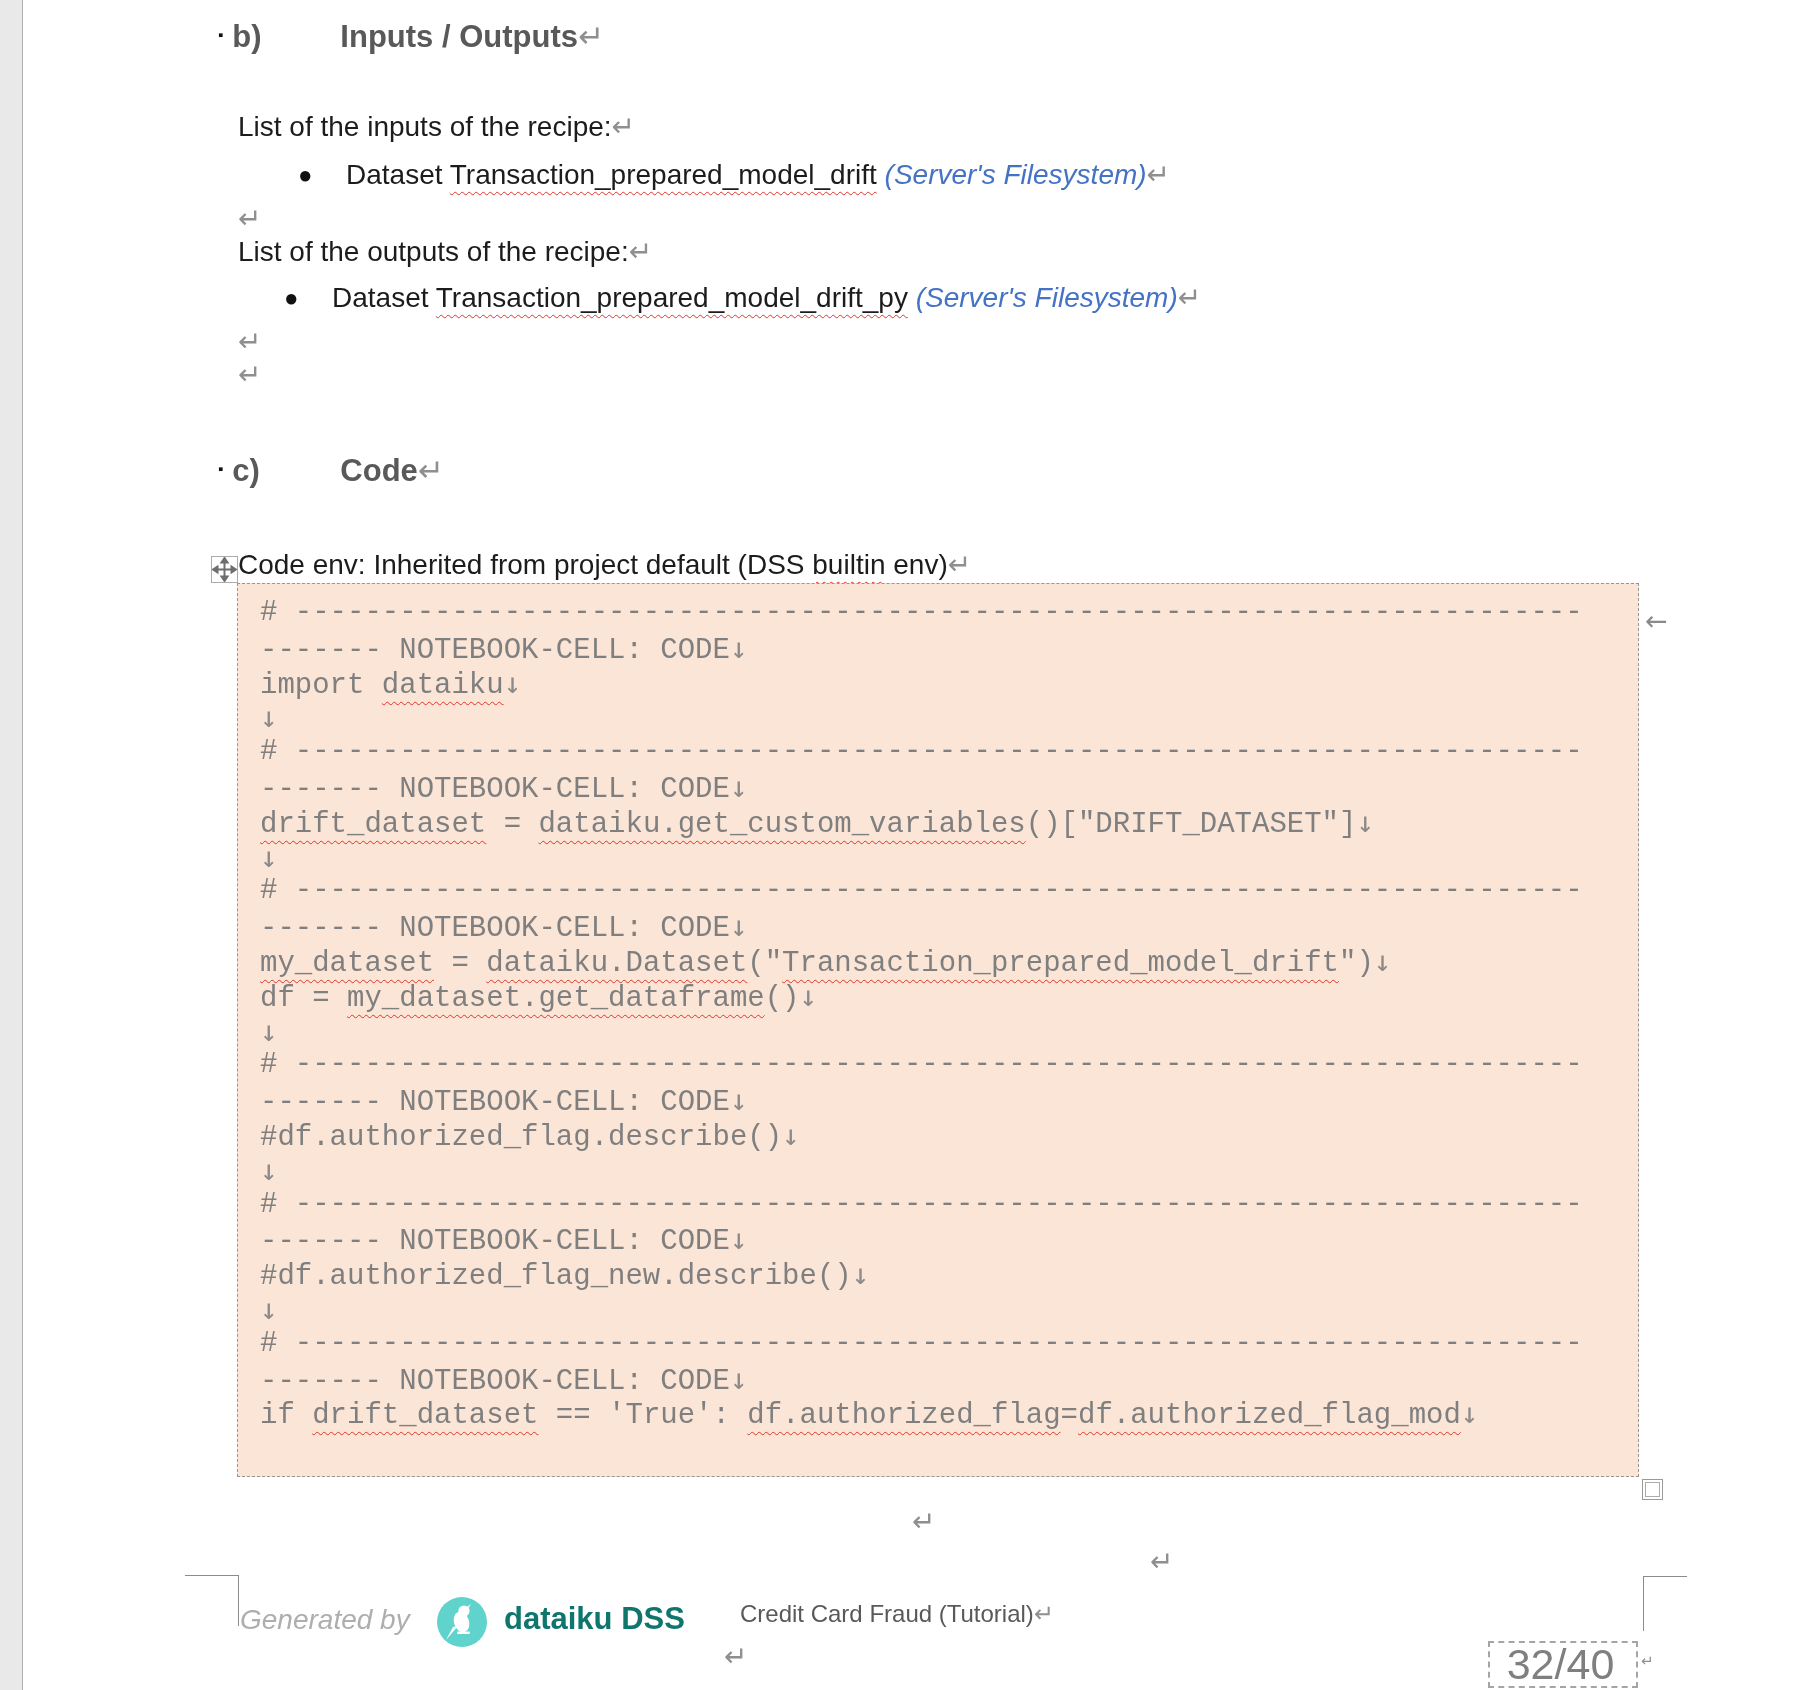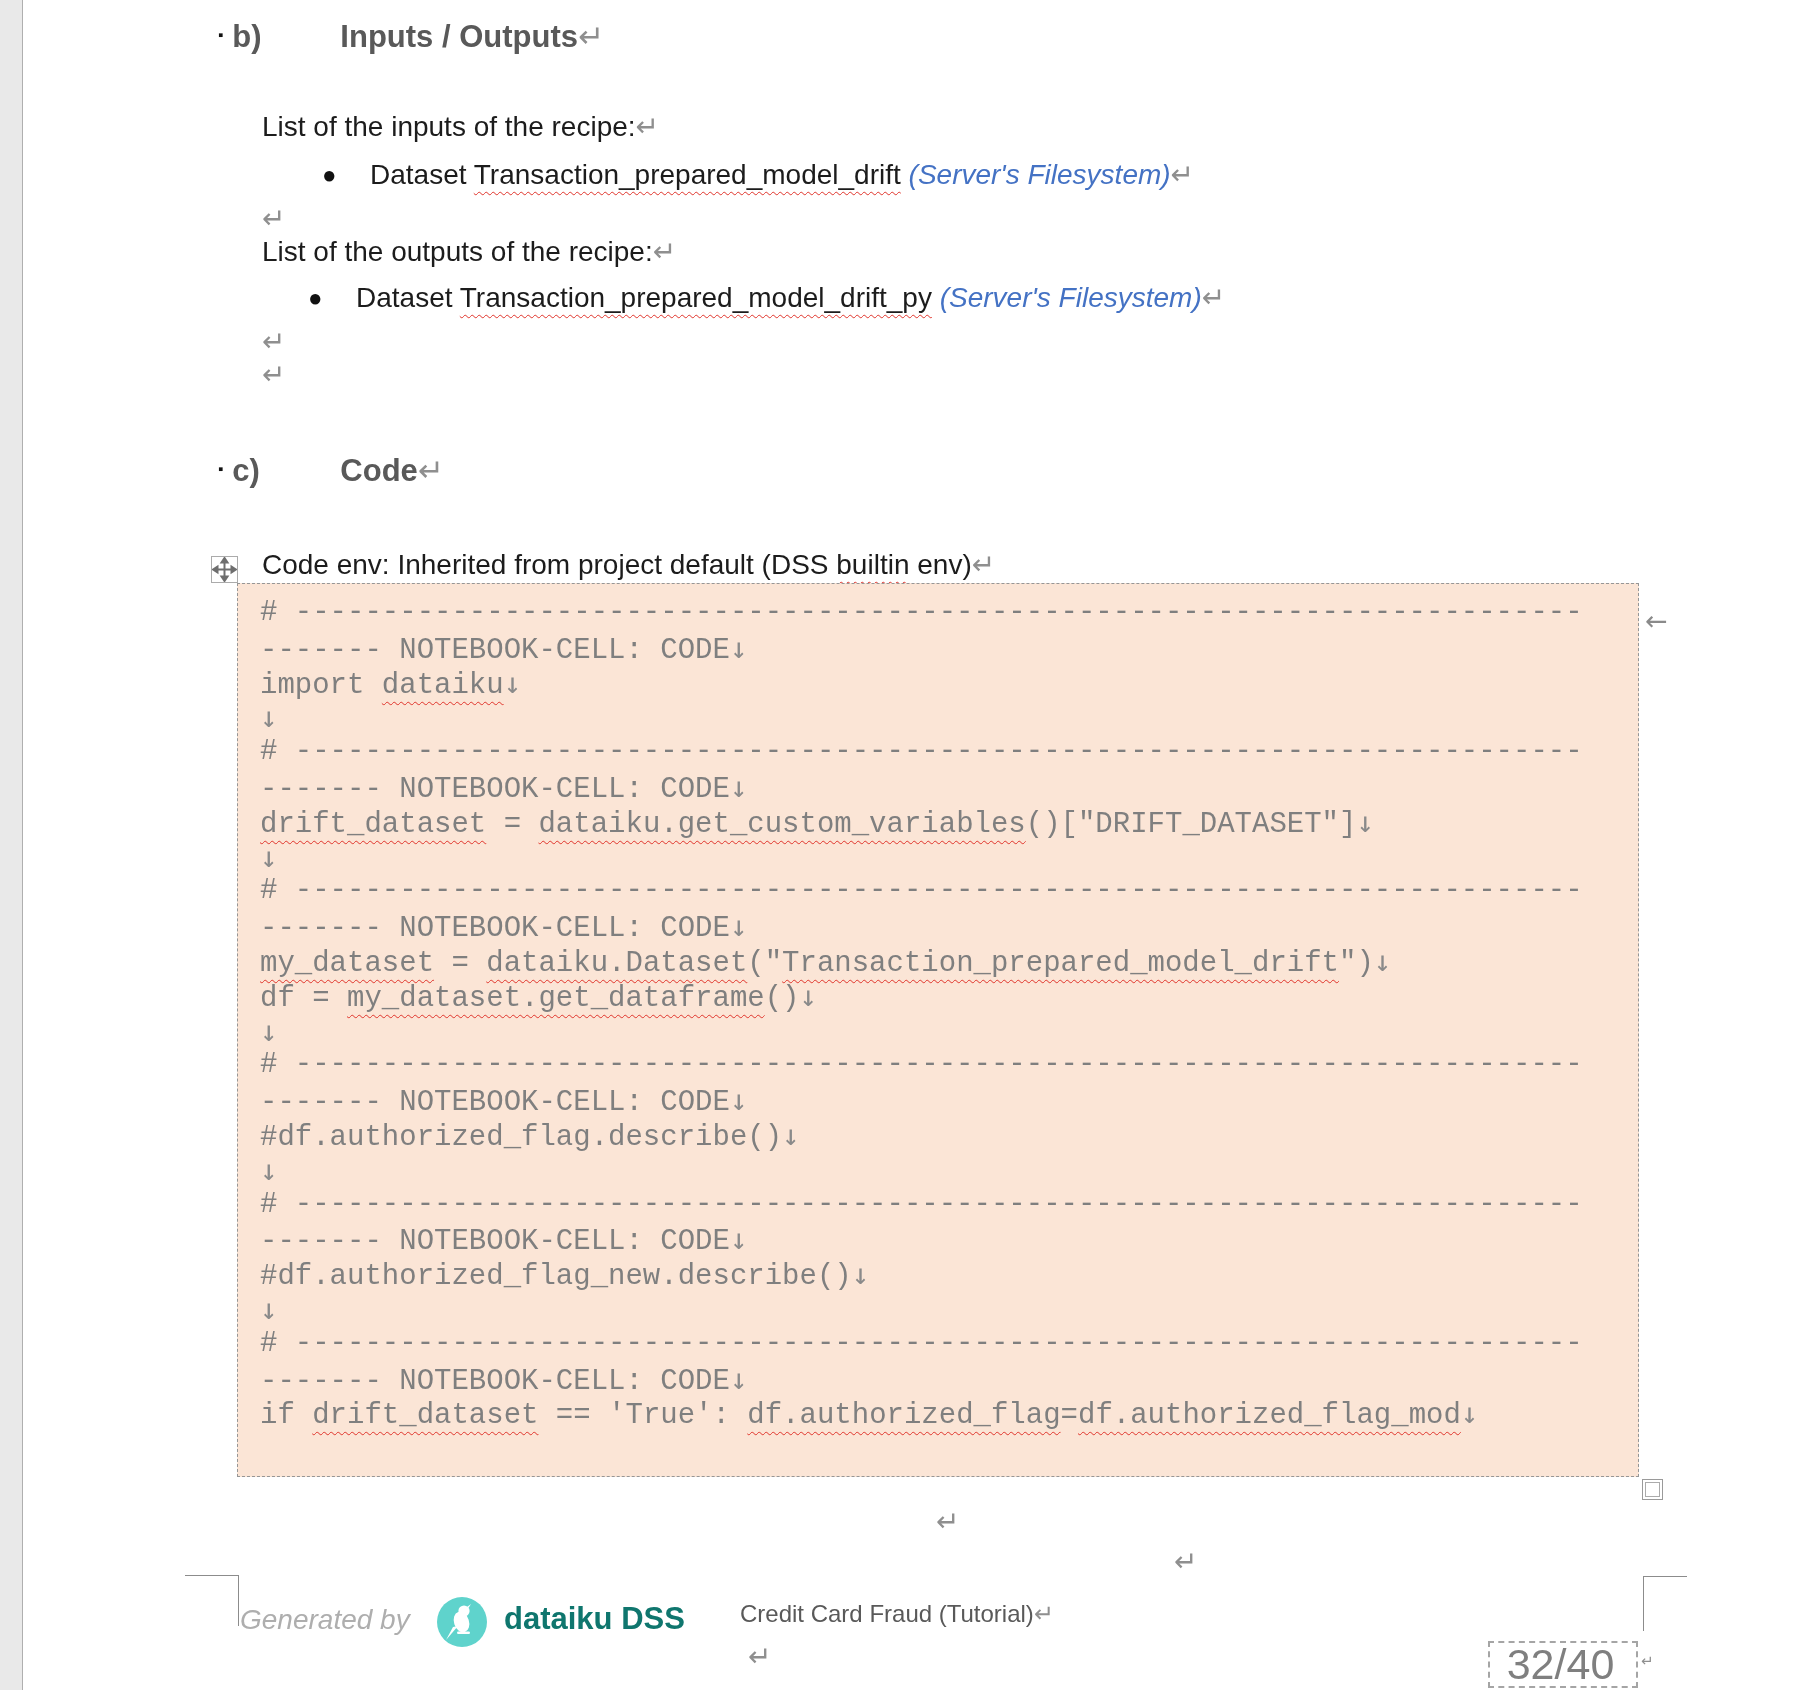--- a/index.html
+++ b/index.html
@@ -3,21 +3,21 @@
 <meta charset="utf-8">
 <style>
   html,body{margin:0;padding:0;background:#ffffff;}
   .canvas{position:relative;width:1687px;height:1690px;background:#ffffff;overflow:hidden;
           font-family:"Liberation Sans","DejaVu Sans",sans-serif;}
   .gutter{position:absolute;left:0;top:0;width:22px;height:1690px;background:#e9e9e9;border-right:1px solid #afafaf;}
   .abs{position:absolute;}
   .heading{font-size:31px;font-weight:bold;color:#595959;white-space:nowrap;}
   .heading .hsq{font-size:15px;color:#111;vertical-align:7px;margin-right:9px;}
   .heading .hnum{display:inline-block;width:108px;}
-  .body-text{font-size:28px;color:#1c1c1c;white-space:nowrap;margin-left:24px;}
+  .body-text{font-size:28px;color:#1c1c1c;white-space:nowrap;}
   .pmark{color:#8f8f8f;font-family:"DejaVu Sans",sans-serif;font-weight:normal;font-style:normal;}
   .li-bullet{display:inline-block;width:48px;font-size:24px;color:#111;vertical-align:1px;}
   .sqb{text-decoration:underline wavy #e0342b 1px;text-underline-offset:7px;text-decoration-skip-ink:none;}
   .loc{color:#4472c4;font-style:italic;}
   .codebox{position:absolute;left:237px;top:583px;width:1402px;height:894px;background:#fbe5d6;
            border:1px dashed #969696;box-sizing:border-box;padding:12px 0 0 22px;overflow:hidden;}
   .code-line{height:34.8px;white-space:pre;font-family:"Liberation Mono","DejaVu Sans Mono",monospace;
              font-size:29px;color:#7f7f7f;}
   .code-line .sq{text-decoration:underline wavy #e0342b 1px;text-underline-offset:8px;text-decoration-skip-ink:none;}
   .code-line .mk{color:#8a8a8a;font-family:"DejaVu Sans Mono",monospace;}

